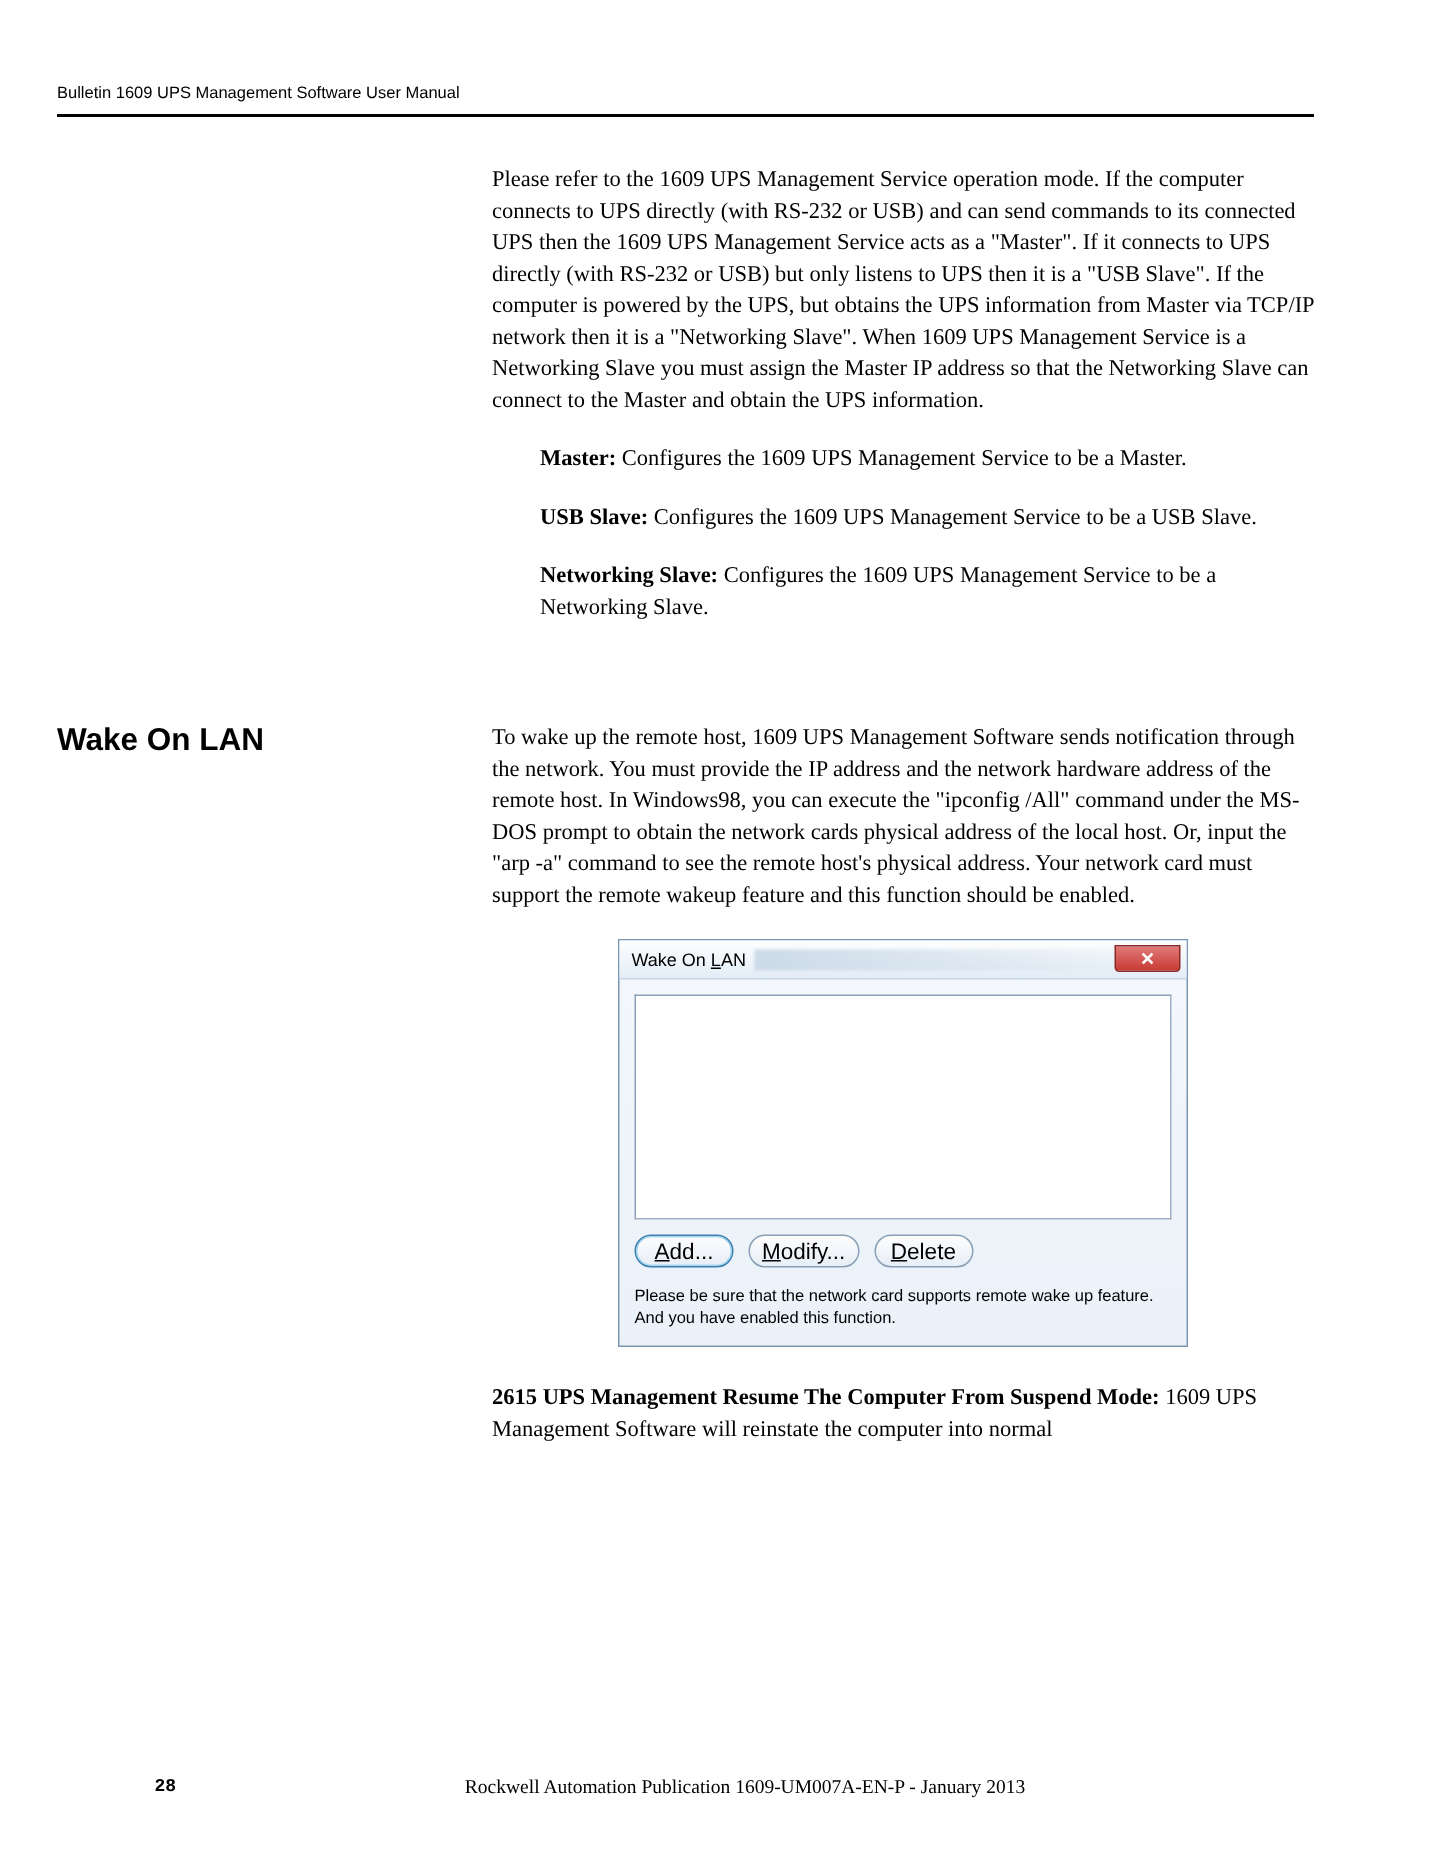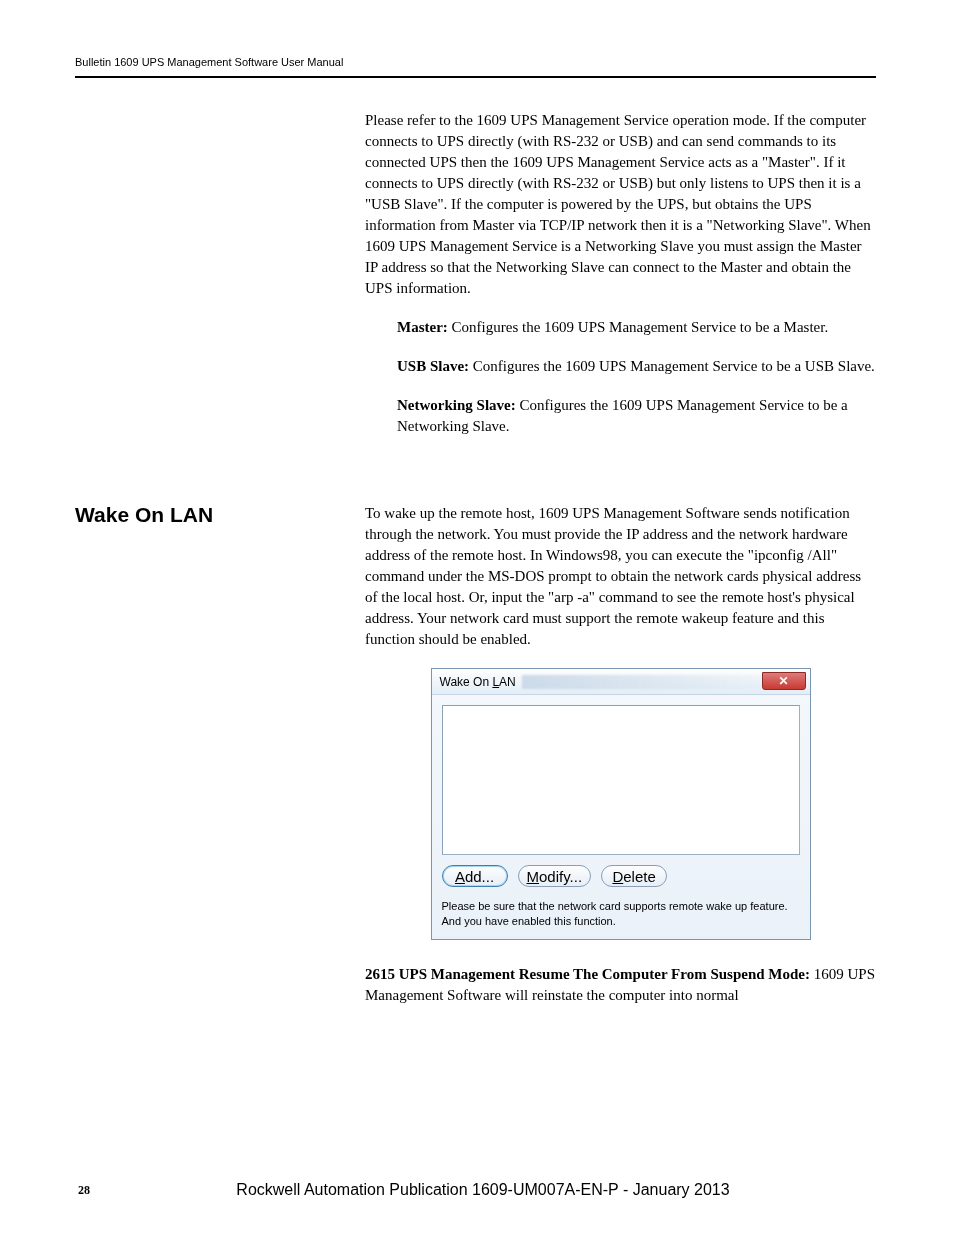--- a/index.html
+++ b/index.html
@@ -5,21 +5,21 @@
     * { margin: 0; padding: 0; box-sizing: border-box; }
     body {
       width: 954px;
       height: 1235px;
       background: #fff;
       font-family: Georgia, 'Times New Roman', serif;
       color: #000;
       position: relative;
     }
     .page {
-      padding: 56px 78px 40px 75px;
+      padding: 56px 78px 40px 38px;
     }
     .header-text {
       font-family: Arial, Helvetica, sans-serif;
       font-size: 11px;
       color: #000;
       margin-bottom: 8px;
     }
     .header-rule {
       border: none;
       border-top: 2px solid #000;
@@ -148,29 +148,30 @@
     }
     .footer {
       position: absolute;
       bottom: 36px;
       left: 78px;
       right: 78px;
       display:flex;
       align-items:center;
     }
     .footer-page {
-      font-family: Liberation Serif, serif;
+      font-family: Liberation Mono, monospace;
       font-size: 12px;
       font-weight: bold;
+      margin-left: 25px;
     }
     .footer-pub {
       flex:1;
       text-align:center;
-      font-family: Liberation Sans, sans-serif;
-      font-size: 16px;
+      font-family: Liberation Serif, serif;
+      font-size: 13px;
     }
   </style>
 </head>
 <body>
 
 <div class="page">
   <div class="header-text">Bulletin 1609 UPS Management Software User Manual</div>
   <hr class="header-rule">
 
   <div class="content-wrap">

